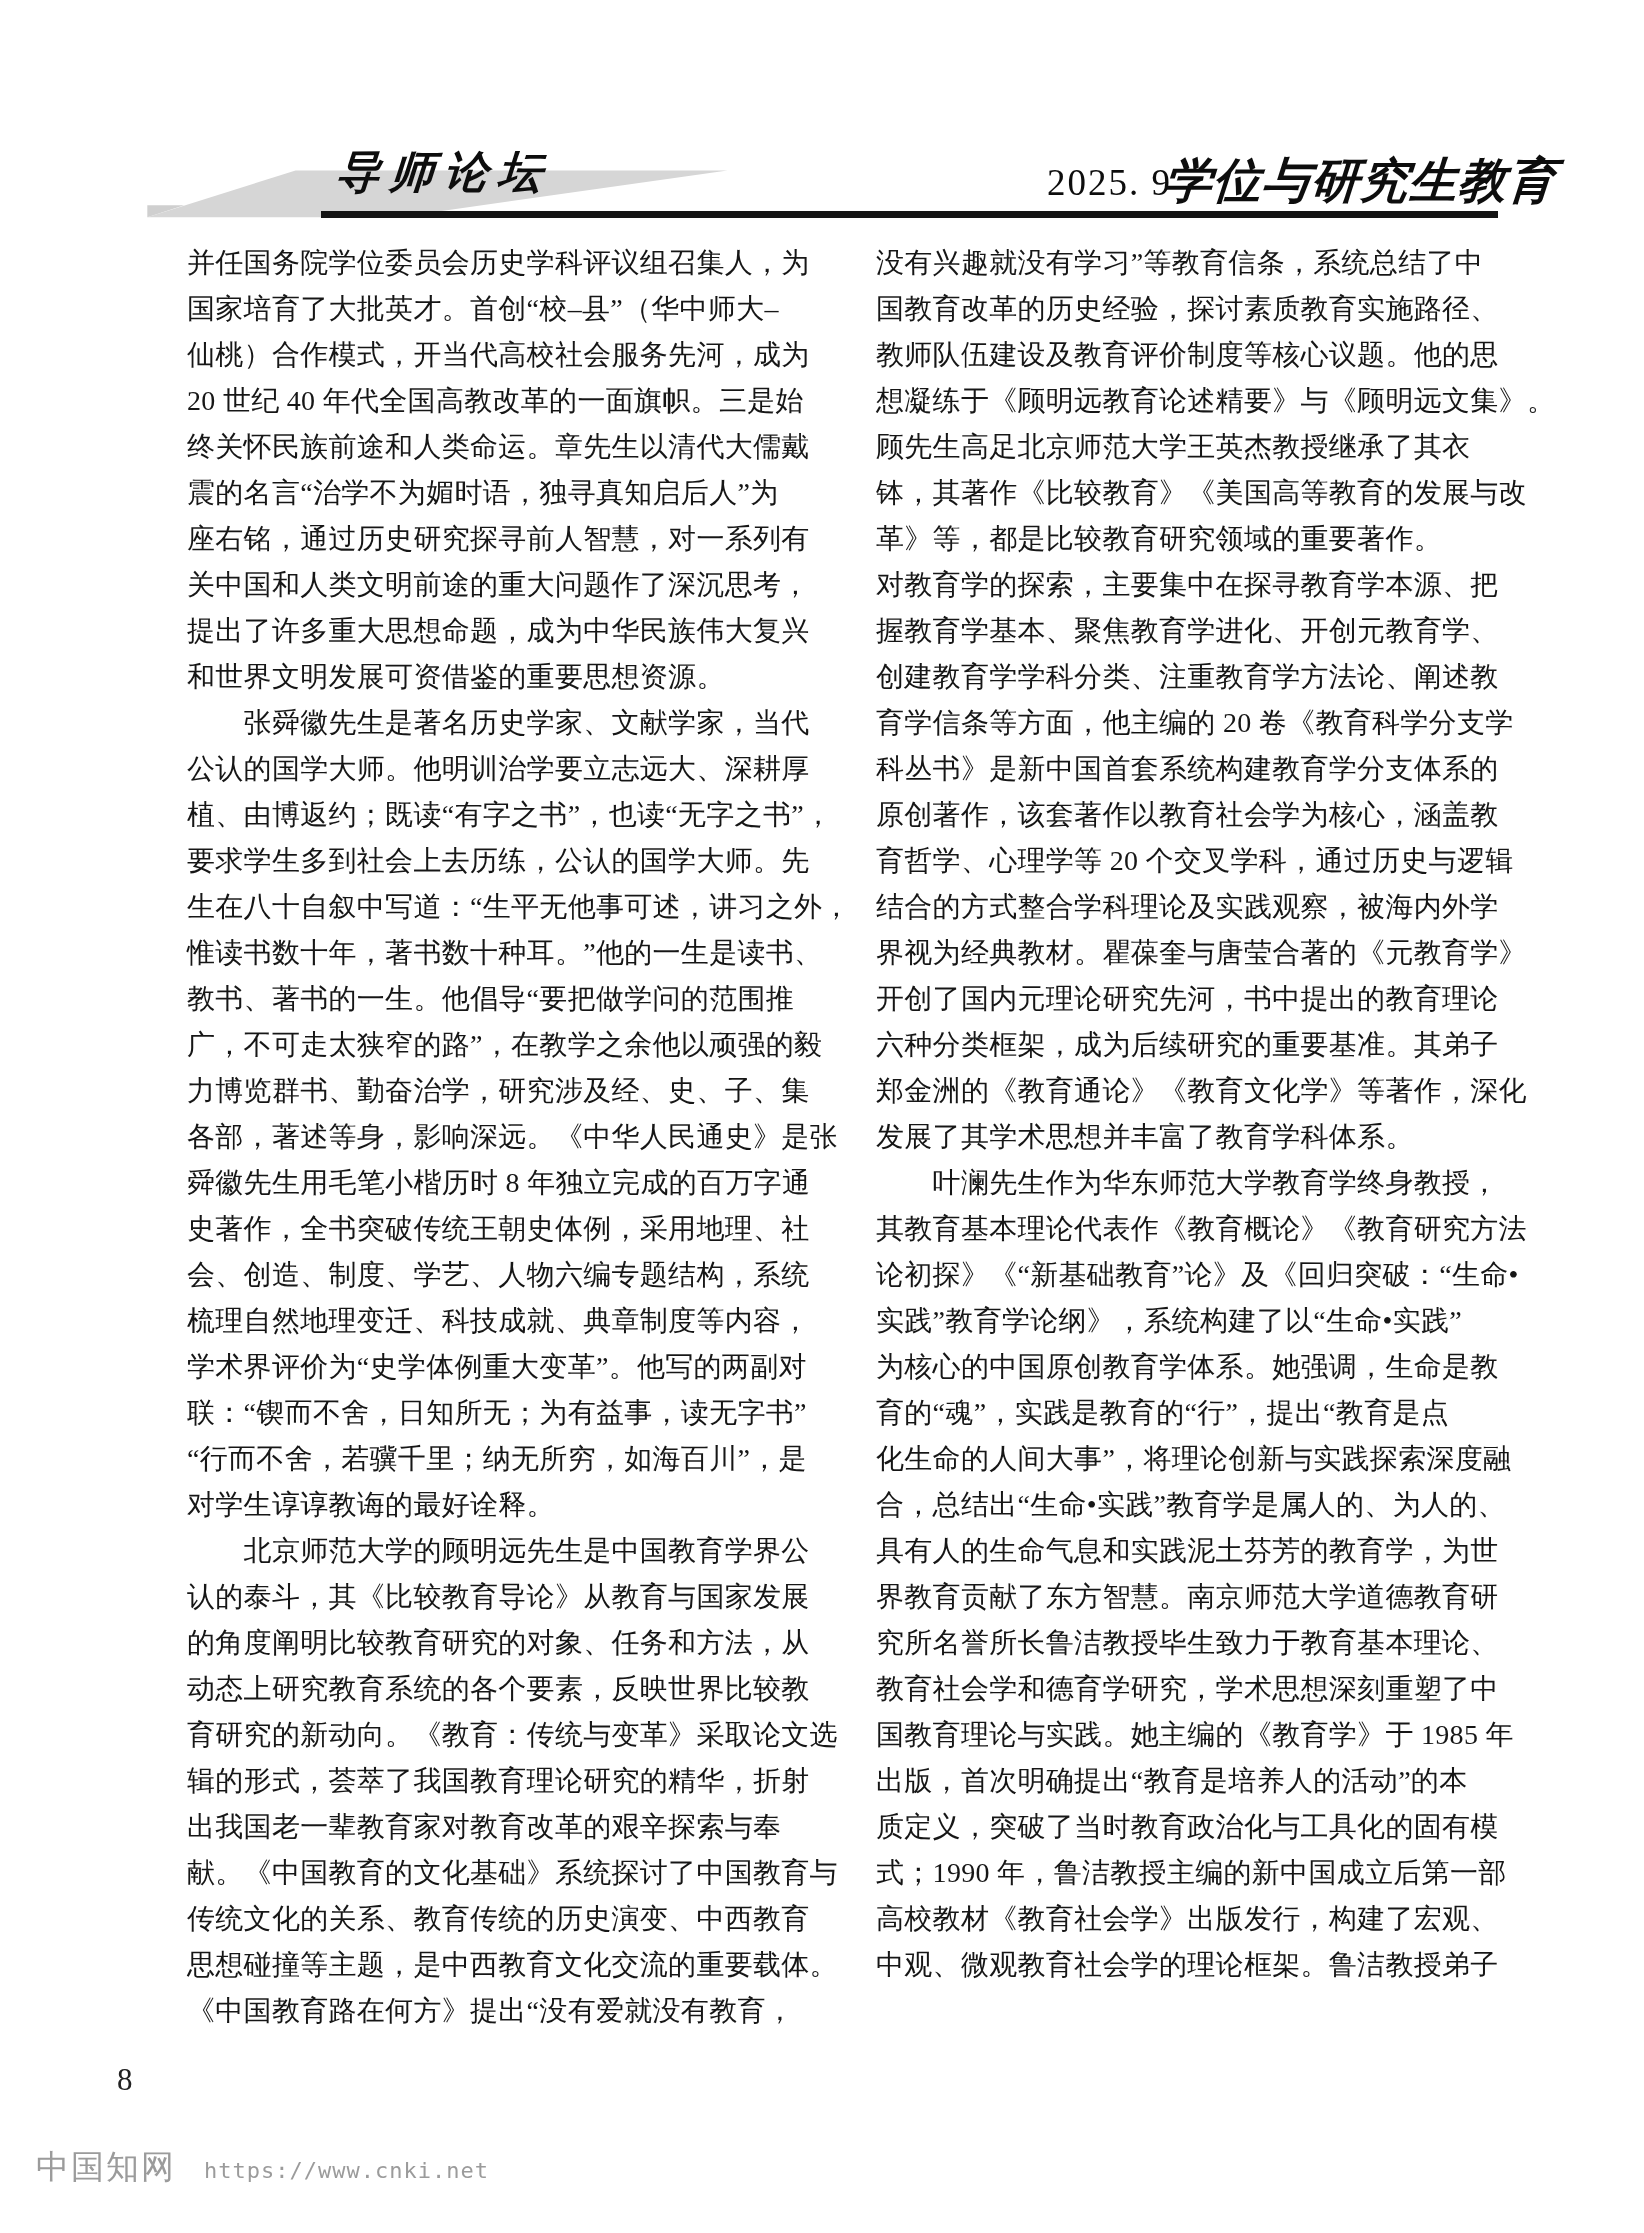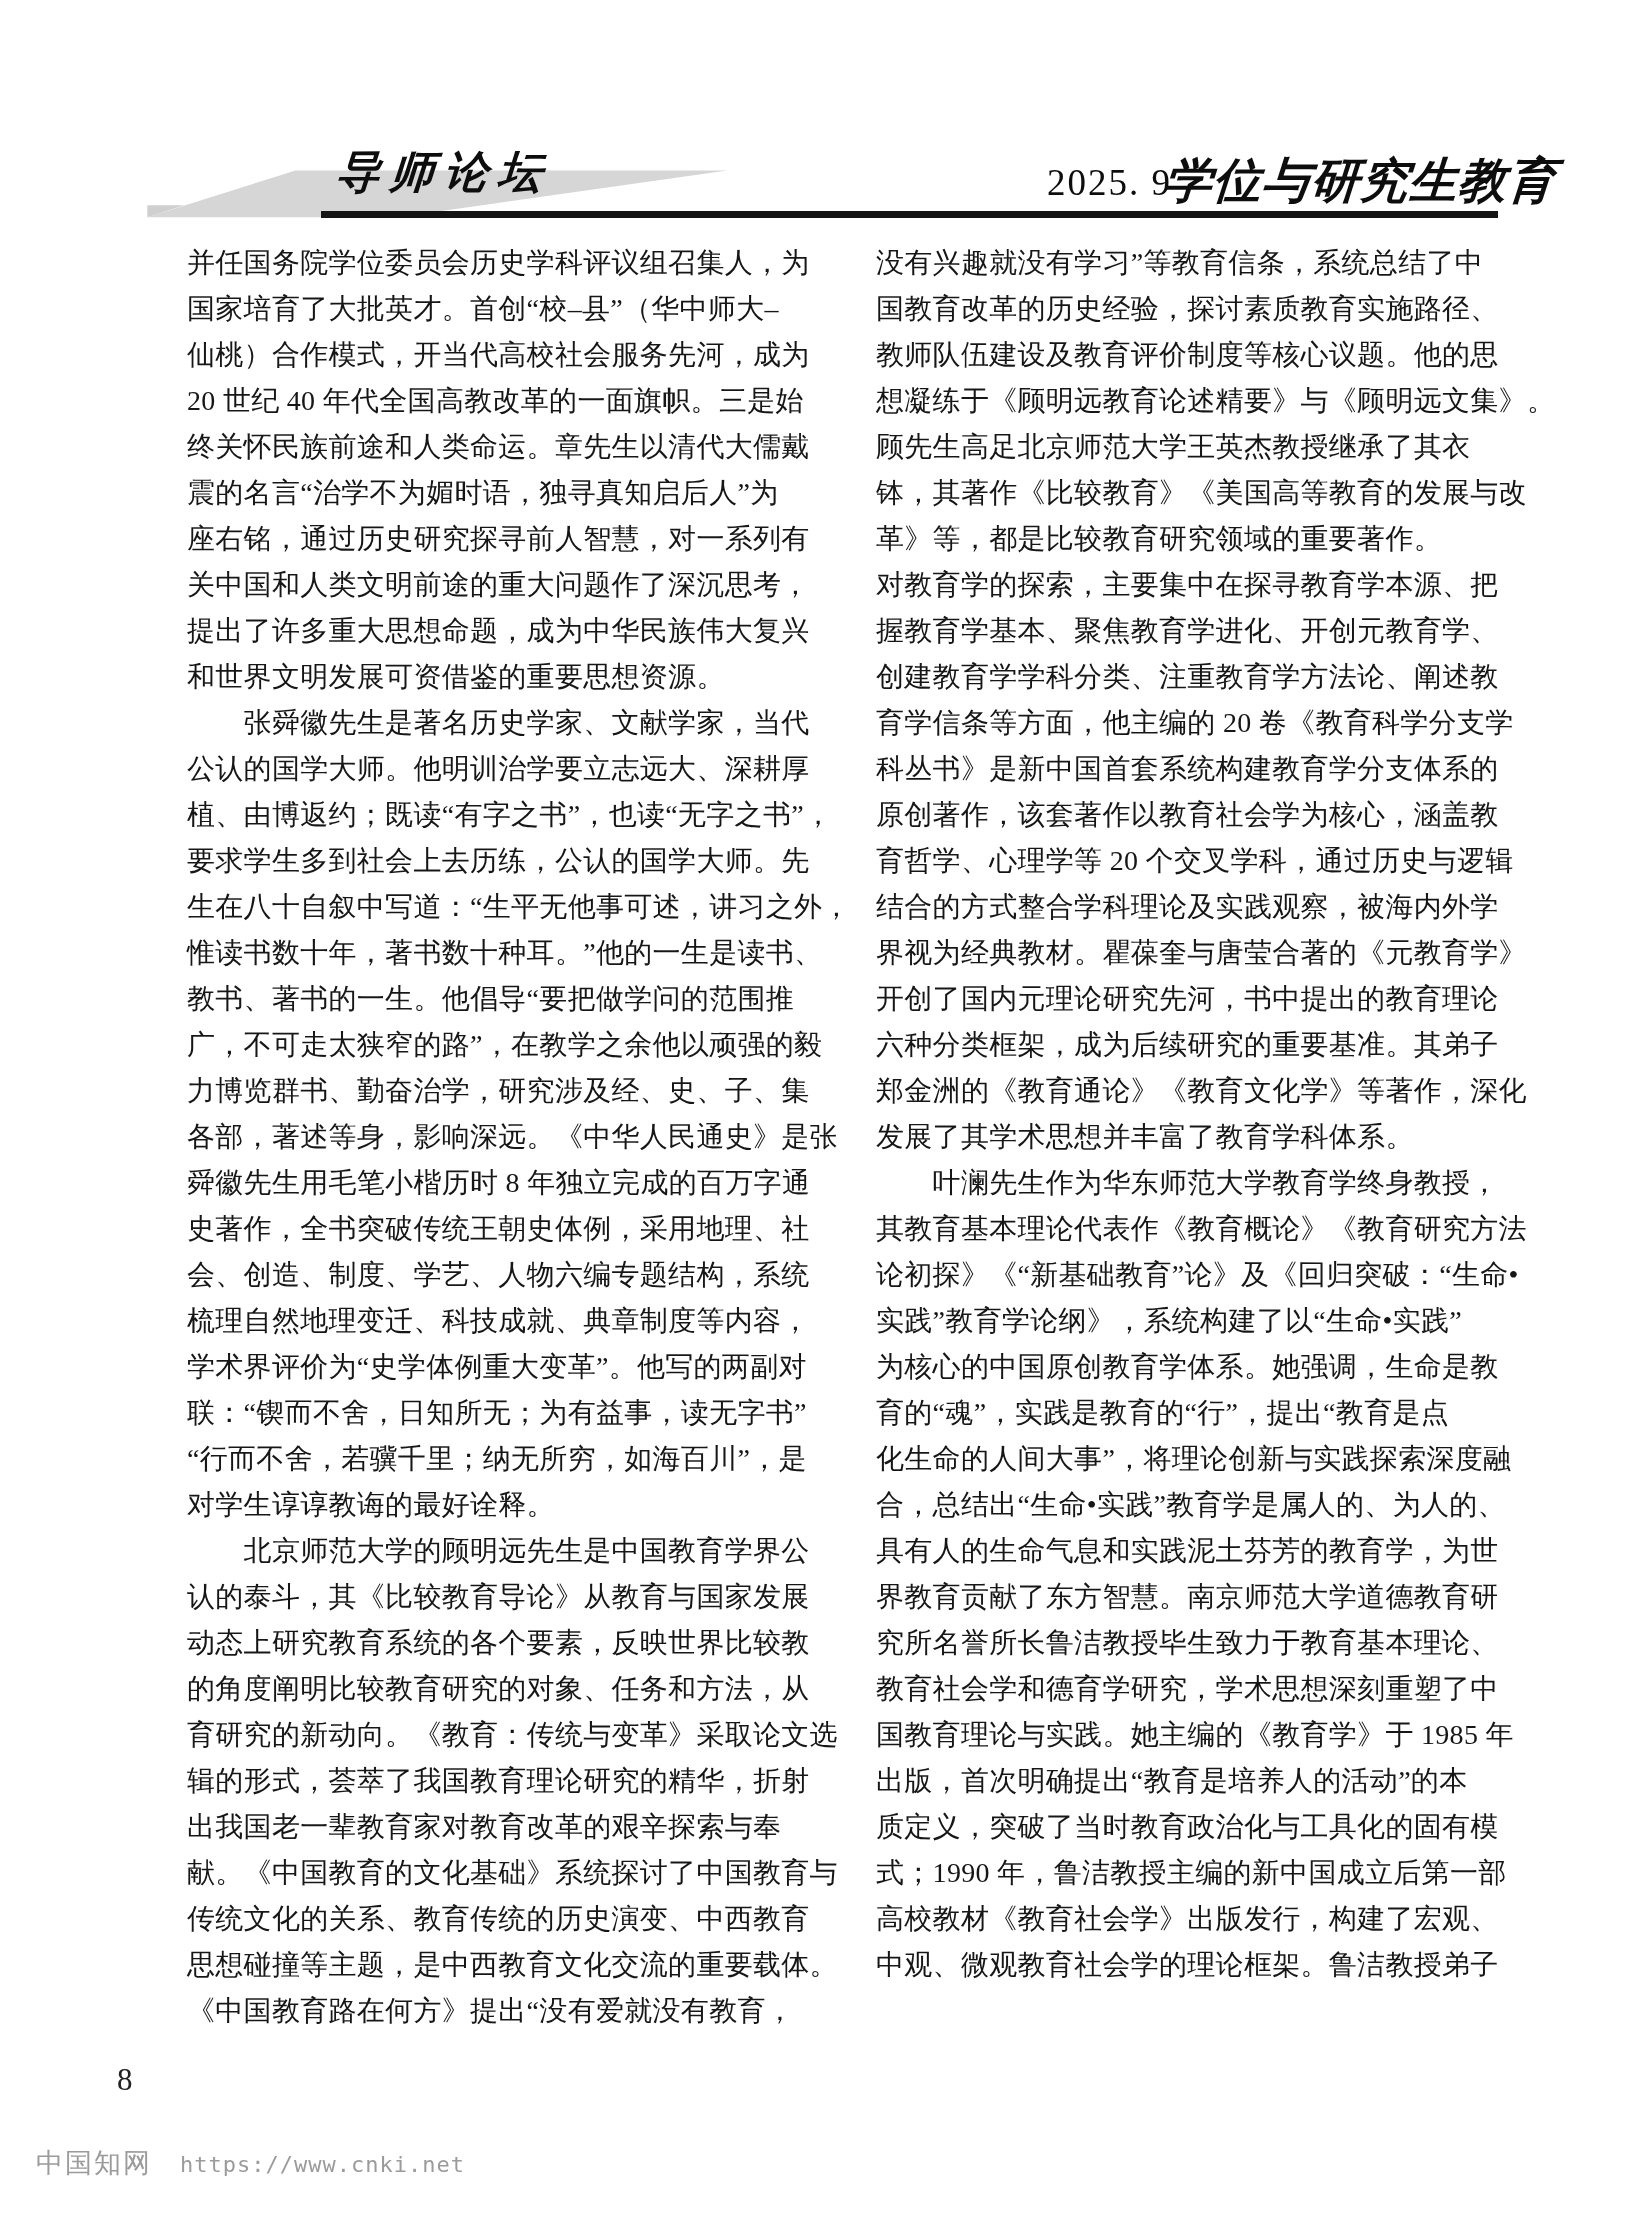--- a/index.html
+++ b/index.html
@@ -52,21 +52,21 @@
   
   .page-number {
     position:absolute; left:117px; top:2062px;
     font-size:31px; color:#222222;
   }
   .footer-bar {
     position:absolute; left:36px; top:2145px;
     display:flex; align-items:baseline; gap:28px;
     color:#9b9b9b;
   }
-  .footer-site { font-size:27px; letter-spacing:2px; }
+  .footer-site { font-size:33px; letter-spacing:2px; }
   .footer-url  { font-size:22px; font-family:"DejaVu Sans Mono","Liberation Mono",monospace; letter-spacing:1px; }
 </style>
 </head>
 <body>
 
 <div class="page">
 
   <svg class="banner-svg" viewBox="0 0 1653 300" xmlns="http://www.w3.org/2000/svg">
     <polygon points="148,218 297,171 731,171 400,218" fill="#d6d6d6"></polygon>
     <polygon points="148,218 185,206 148,206" fill="#cfcfcf"></polygon>
@@ -101,22 +101,22 @@
       <div class="tline">舜徽先生用毛笔小楷历时 8 年独立完成的百万字通</div>
       <div class="tline">史著作，全书突破传统王朝史体例，采用地理、社</div>
       <div class="tline">会、创造、制度、学艺、人物六编专题结构，系统</div>
       <div class="tline">梳理自然地理变迁、科技成就、典章制度等内容，</div>
       <div class="tline">学术界评价为“史学体例重大变革”。他写的两副对</div>
       <div class="tline">联：“锲而不舍，日知所无；为有益事，读无字书”</div>
       <div class="tline">“行而不舍，若骥千里；纳无所穷，如海百川”，是</div>
       <div class="tline">对学生谆谆教诲的最好诠释。</div>
       <div class="tline">　　北京师范大学的顾明远先生是中国教育学界公</div>
       <div class="tline">认的泰斗，其《比较教育导论》从教育与国家发展</div>
+      <div class="tline">的角度阐明比较教育研究的对象、任务和方法，从</div>
       <div class="tline">动态上研究教育系统的各个要素，反映世界比较教</div>
-      <div class="tline">的角度阐明比较教育研究的对象、任务和方法，从</div>
       <div class="tline">育研究的新动向。《教育：传统与变革》采取论文选</div>
       <div class="tline">辑的形式，荟萃了我国教育理论研究的精华，折射</div>
       <div class="tline">出我国老一辈教育家对教育改革的艰辛探索与奉</div>
       <div class="tline">献。《中国教育的文化基础》系统探讨了中国教育与</div>
       <div class="tline">传统文化的关系、教育传统的历史演变、中西教育</div>
       <div class="tline">思想碰撞等主题，是中西教育文化交流的重要载体。</div>
       <div class="tline">《中国教育路在何方》提出“没有爱就没有教育，</div>
     </div>
   <div class="column col-right">
       <div class="tline">没有兴趣就没有学习”等教育信条，系统总结了中</div>

